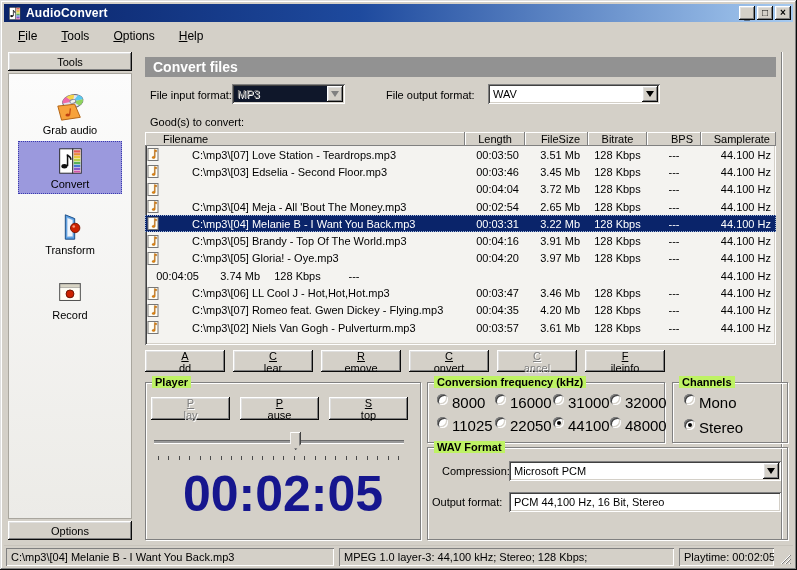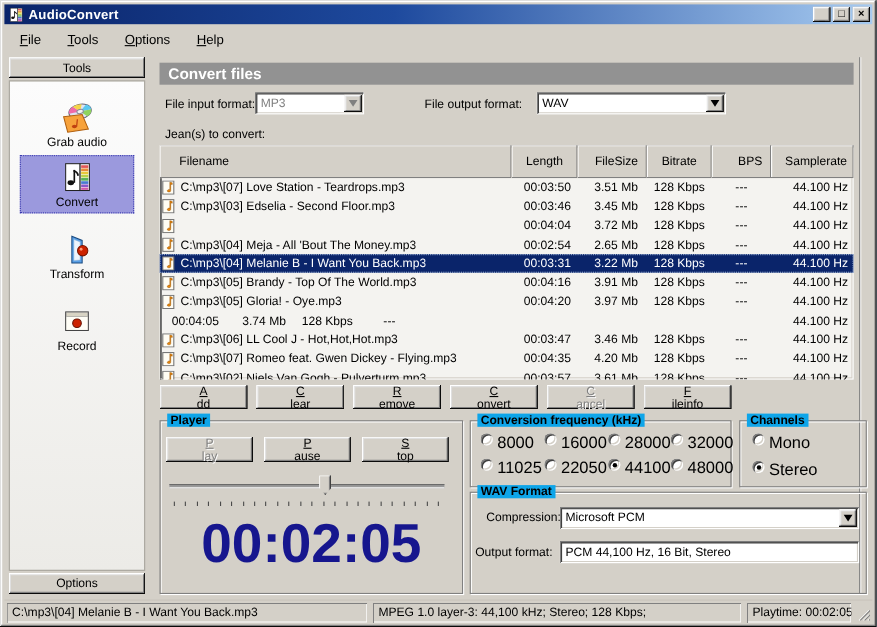--- a/index.html
+++ b/index.html
@@ -44,52 +44,52 @@
   
   .main { position:absolute; left:140px; top:52px; width:650px; bottom:30px; font-size:11px; }
   .main-header { position:absolute; left:5px; top:5px; width:631px; height:20px; background:#929292;
     color:#fff; font-size:14px; font-weight:bold; line-height:20px; padding-left:8px; }
   .flabel { position:absolute; white-space:nowrap; }
   .lbl-input  { left:10px; top:37px; }
   .lbl-output { left:246px; top:37px; }
   .lbl-files  { left:10px; top:64px; }
   .combo { position:absolute; height:20px; font-size:11px; display:flex; align-items:center;
     padding-left:5px; }
-  .combo-input  { left:92px;  top:32px; width:99px; background:#ffffff; }
+  .combo-input  { left:92px;  top:32px; width:113px; background:#0f172a; }
   .combo-output { left:348px; top:32px; width:172px; }
   .arrow-btn { position:absolute; right:2px; top:2px; bottom:2px; width:16px;
     display:grid; place-items:center; }
   .tri { width:0; height:0; border-left:4px solid transparent; border-right:4px solid transparent;
     border-top:6px solid #000; }
   .combo-input .tri { border-top-color:#808080; }
   
   .flist { position:absolute; left:5px; top:80px; width:631px; height:213px; background:#f4f3f0;
     display:flex; flex-direction:column; overflow:hidden; }
-  .lheader { display:flex; height:30px; flex:none; }
+  .lheader { display:flex; height:14px; flex:none; }
   .hcell { background:#d4d0c8; box-shadow: inset -1px -1px #808080, inset 1px 1px #fff;
     display:flex; align-items:center; font-size:11px; flex:none; }
   .lrow { display:flex; height:17.3px; flex:none; color:#000; }
   .lrow.selected { background:#0a246a; color:#fff; outline:1px dotted #9fb6d8; outline-offset:-1px; }
   .cell { display:flex; align-items:center; flex:none; height:100%; overflow:hidden; white-space:nowrap; }
   .c0 { width:320px; padding-left:2px; } .h0 { width:320px; padding-left:18px; }
   .c1 { width:60px; justify-content:flex-end; padding-right:6px; } .h1 { width:60px; justify-content:center; }
   .c2 { width:63px; justify-content:flex-end; padding-right:8px; } .h2 { width:63px; justify-content:flex-end; padding-right:8px; }
   .c3 { width:59px; justify-content:center; } .h3 { width:59px; justify-content:center; }
   .c4 { width:54px; justify-content:center; } .h4 { width:54px; justify-content:flex-end; padding-right:8px; }
   .c5 { flex:1 1 auto; justify-content:flex-end; padding-right:5px; } .h5 { flex:1 1 auto; justify-content:flex-end; padding-right:6px; }
   .row-icon { width:13px; height:13px; margin-right:4px; flex:none; }
-  .fname { overflow:hidden; text-overflow:ellipsis; }
+  .fname { overflow:hidden; text-overflow:ellipsis;margin-left:28px; }
   
   .actions { position:absolute; left:5px; top:298px; display:flex; gap:8px; }
   .btn { width:80px; height:22px; font-size:11px; font-family:"Liberation Sans",sans-serif;
     border:none; display:grid; place-items:center; }
   
   .group { position:absolute; border:1px solid #808080;
     box-shadow: inset 1px 1px 0 #fff, 1px 1px 0 #fff; }
-  .group-title { position:absolute; top:-7px; left:6px; background:#0ea5e9; padding:0 3px;
+  .group-title { position:absolute; top:-7px; left:6px; background:#bef264; padding:0 3px;
     font-weight:bold; font-size:11px; white-space:nowrap; }
   .g-player   { left:5px;   top:330px; width:276px; height:158px; }
   .g-freq     { left:287px; top:330px; width:238px; height:61px; }
   .g-channels { left:532px; top:330px; width:116px; height:61px; }
   .g-wav      { left:287px; top:395px; width:361px; height:93px; }
   
   .pbtns { position:absolute; left:5px; top:14px; display:flex; gap:10px; }
   .pbtn { width:79px; height:23px; }
   .ptrack { position:absolute; left:8px; top:57px; width:250px; height:4px; background:#9a9a9a;
     border-bottom:1px solid #fff; border-top:1px solid #6a6a6a; }
@@ -242,21 +242,21 @@
     </div>
 
     <span class="flabel lbl-output">File output format:</span>
     <div class="combo combo-output s3">
       <span>WAV</span>
       <div class="arrow-btn r3">
           <div class="tri"></div>
         </div>
     </div>
 
-    <span class="flabel lbl-files">Jean(s) to convert:</span>
+    <span class="flabel lbl-files">Good(s) to convert:</span>
 
     <div class="flist s3">
       <div class="lheader">
           <div class="hcell h0">Filename</div>
           <div class="hcell h1">Length</div>
           <div class="hcell h2">FileSize</div>
           <div class="hcell h3">Bitrate</div>
           <div class="hcell h4">BPS</div>
           <div class="hcell h5">Samplerate</div>
         </div>
@@ -463,21 +463,21 @@
           <label class="radio-opt">
             <span class="radio"></span>
             <span>8000</span>
           </label>
           <label class="radio-opt">
             <span class="radio"></span>
             <span>16000</span>
           </label>
           <label class="radio-opt">
             <span class="radio"></span>
-            <span>28000</span>
+            <span>31000</span>
           </label>
           <label class="radio-opt">
             <span class="radio"></span>
             <span>32000</span>
           </label>
           <label class="radio-opt">
             <span class="radio"></span>
             <span>11025</span>
           </label>
           <label class="radio-opt">

